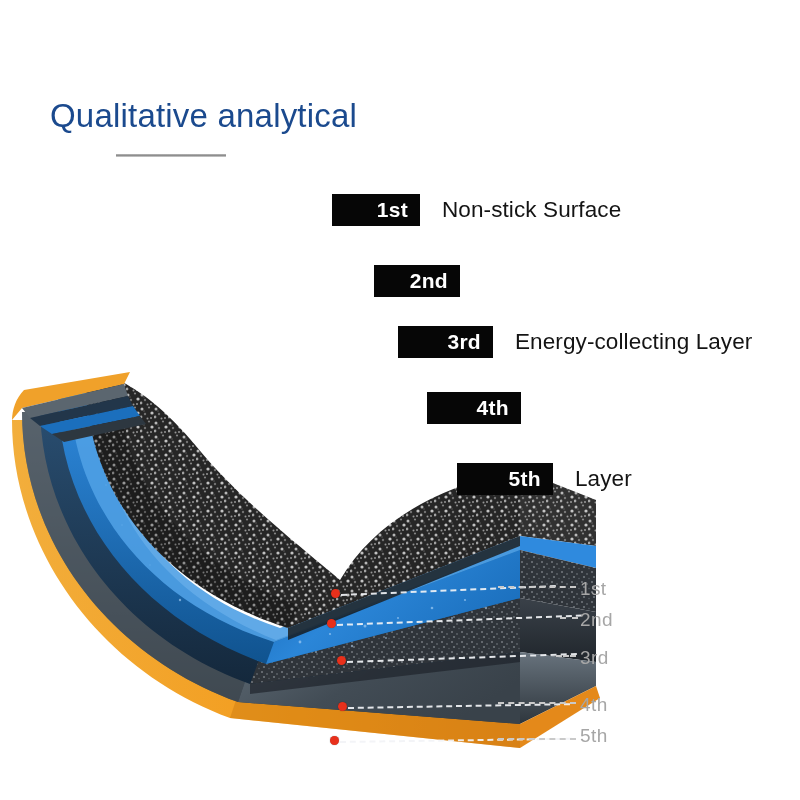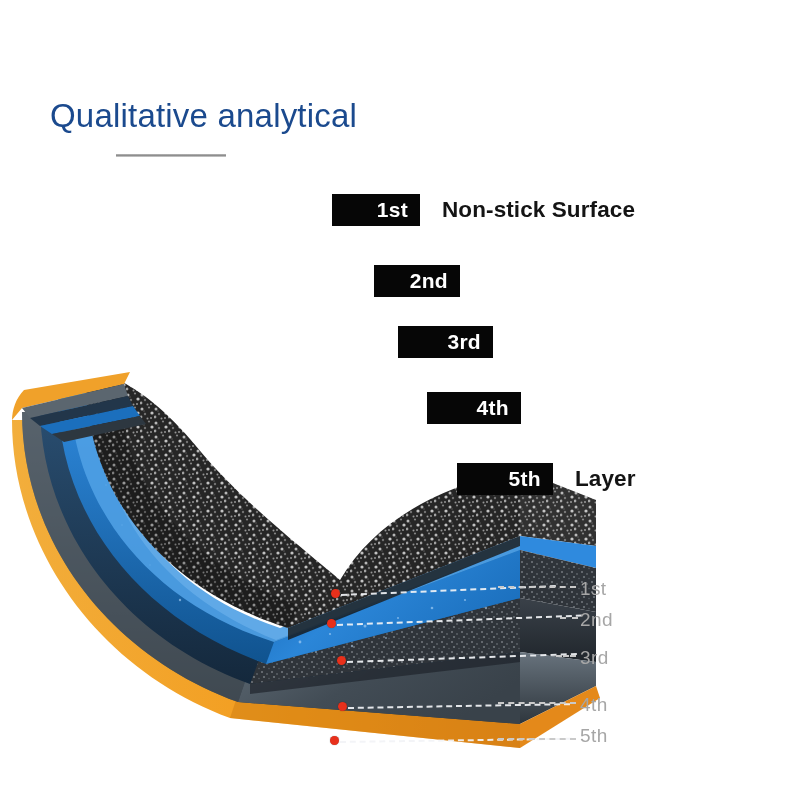--- a/index.html
+++ b/index.html
@@ -60,21 +60,21 @@
     font-weight: 700;
     text-align: right;
     padding: 5px 12px 6px 12px;
     line-height: 1;
     box-sizing: border-box;
     letter-spacing: 0.3px;
   }
   .legend-label {
     color: #141414;
     font-size: 22.5px;
-    font-weight: 700;
+    font-weight: 400;
     margin-left: 22px;
     letter-spacing: 0.1px;
   }
 
   
   .callout {
     position: absolute;
     font-size: 19px;
     color: #a6a6a6;
     letter-spacing: 0.4px;
@@ -278,20 +278,21 @@
       <span class="legend-badge" style="width:88px;">1st</span>
       <span class="legend-label">Non-stick Surface</span>
     </div>
 
     <div class="legend-row" style="left:374px; top:265px;">
       <span class="legend-badge" style="width:86px;">2nd</span>
     </div>
 
     <div class="legend-row" style="left:398px; top:326px;">
       <span class="legend-badge" style="width:95px;">3rd</span>
+      <span class="legend-label">Energy-collecting Layer</span>
     </div>
 
     <div class="legend-row" style="left:427px; top:392px;">
       <span class="legend-badge" style="width:94px;">4th</span>
     </div>
 
     <div class="legend-row" style="left:457px; top:463px;">
       <span class="legend-badge" style="width:96px;">5th</span>
       <span class="legend-label">Layer</span>
     </div>

